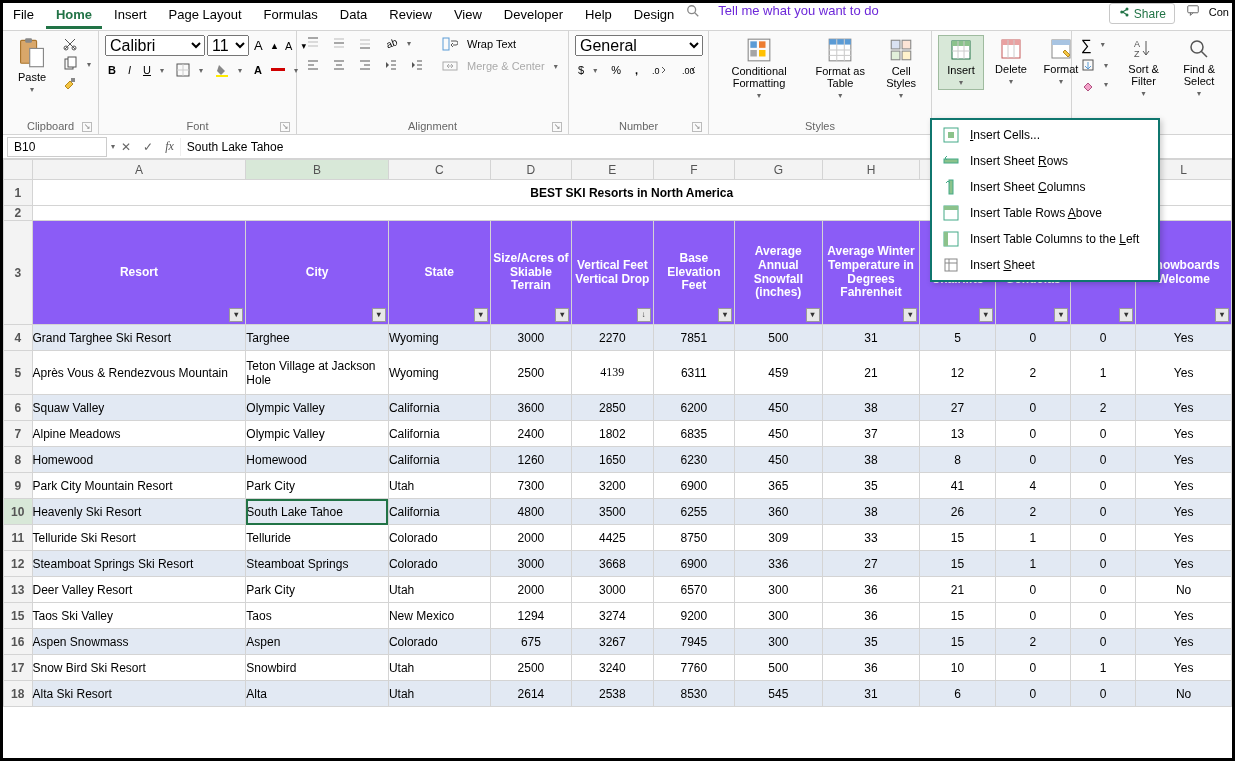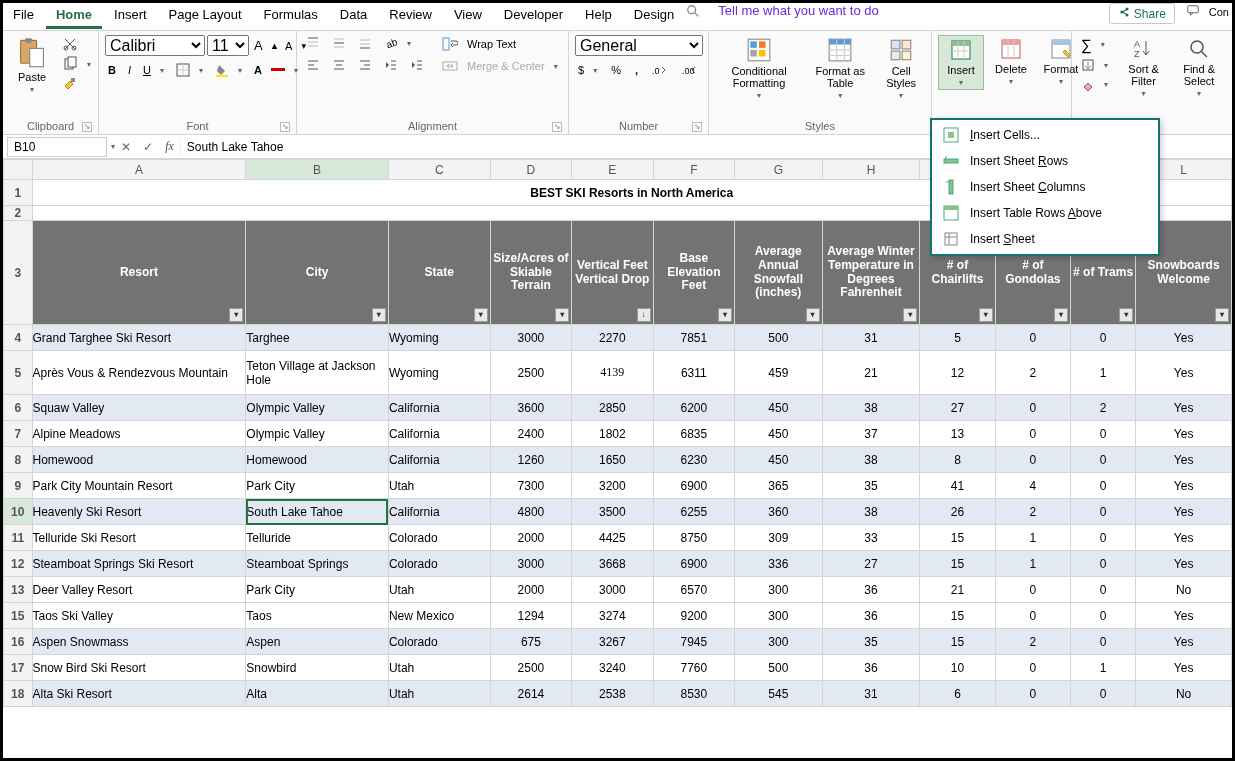--- a/index.html
+++ b/index.html
@@ -28,21 +28,21 @@
 .namebox .cellref{width:100px;border:1px solid #ccc;padding:2px 6px;margin:1px 4px;font-size:12px}
 .namebox .fxbtn{padding:0 6px;color:#666}
 .namebox .fx{font-style:italic;font-family:serif;padding:0 6px;color:#555}
 .namebox .formula{flex:1;padding:2px 6px;border-left:1px solid #eee}
 .sheetwrap{position:relative;overflow:auto;height:calc(761px - 28px - 104px - 24px - 6px)}
 table.sheet{border-collapse:collapse;table-layout:fixed;width:1229px}
 table.sheet th,table.sheet td{border:1px solid #d4d4d4;padding:0;font-size:12px}
 .colhead th{background:#f3f3f3;color:#555;font-weight:normal;text-align:center;height:20px}
 .rowhead{background:#f3f3f3;color:#555;text-align:center;width:28px;font-size:11px}
 .titlecell{text-align:center;font-weight:700;font-size:17px;height:28px}
-.hdr{background:#737373;color:#fff;font-weight:700;text-align:center;vertical-align:middle;position:relative;padding:4px 4px 6px;height:104px;font-size:12.5px;line-height:1.15}
+.hdr{background:#8b5cf6;color:#fff;font-weight:700;text-align:center;vertical-align:middle;position:relative;padding:4px 4px 6px;height:104px;font-size:12.5px;line-height:1.15}
 .hdr .filter{position:absolute;right:2px;bottom:2px;width:14px;height:14px;background:#e8e8e8;border:1px solid #9a9a9a;display:flex;align-items:center;justify-content:center;font-size:8px;color:#333}
 td.cell{padding:2px 6px;height:26px;vertical-align:middle}
 tr.band td.cell{background:#e2e9f3}
 td.num{text-align:center}
 td.selected{outline:2px solid #217346;outline-offset:-2px}
 .menu{position:absolute;top:118px;left:930px;width:230px;background:#fff;border:2px solid #0f766e;box-shadow:2px 2px 6px rgba(0,0,0,.2);z-index:50;padding:2px 0}
 .menu .item{display:flex;align-items:center;gap:10px;padding:4px 10px;font-size:12px;cursor:pointer}
 .menu .micon{width:18px;height:18px;display:flex;align-items:center;justify-content:center}
 .caret{font-size:8px;color:#666}
 .active-ribbon{background:#d8e8d8;border:1px solid #9fbb9f}
@@ -449,20 +449,29 @@
     <span>Insert Sheet <u class="accel">C</u>olumns</span>
   </div>
   <div class="item">
     <span class="micon">
         <svg width="16" height="16">
           <rect x="1" y="1" width="14" height="14" fill="none" stroke="#4a8"></rect>
           <rect x="1" y="1" width="14" height="4" fill="#8bc28b"></rect>
         </svg>
       </span>
     <span>Insert Table Rows <u class="accel">A</u>bove</span>
+  </div>
+  <div class="item">
+    <span class="micon">
+        <svg width="16" height="16">
+          <rect x="1" y="1" width="14" height="14" fill="none" stroke="#4a8"></rect>
+          <rect x="1" y="1" width="4" height="14" fill="#8bc28b"></rect>
+        </svg>
+      </span>
+    <span>Insert Table Columns to the <u class="accel">L</u>eft</span>
   </div>
   <div class="item">
     <span class="micon">
         <svg width="16" height="16">
           <rect x="2" y="2" width="12" height="12" fill="#fff" stroke="#888"></rect>
           <line x1="2" y1="6" x2="14" y2="6" stroke="#888"></line>
           <line x1="6" y1="2" x2="6" y2="14" stroke="#888"></line>
         </svg>
       </span>
     <span>Insert <u class="accel">S</u>heet</span>

